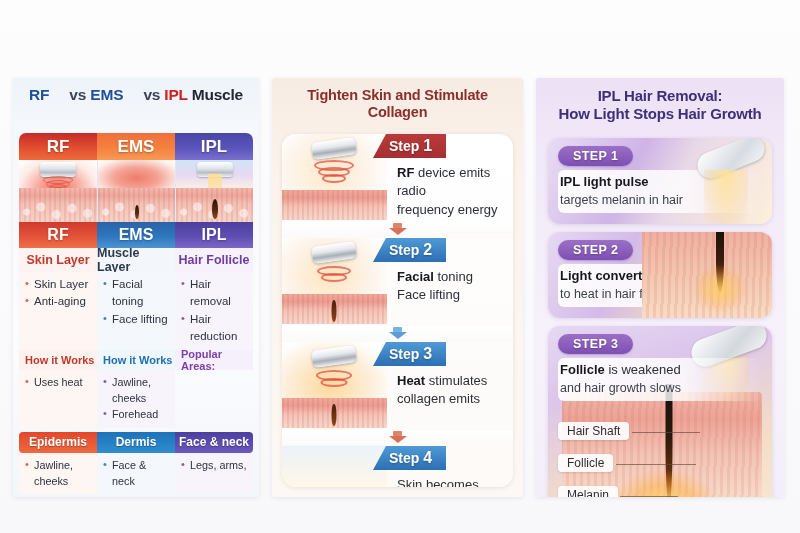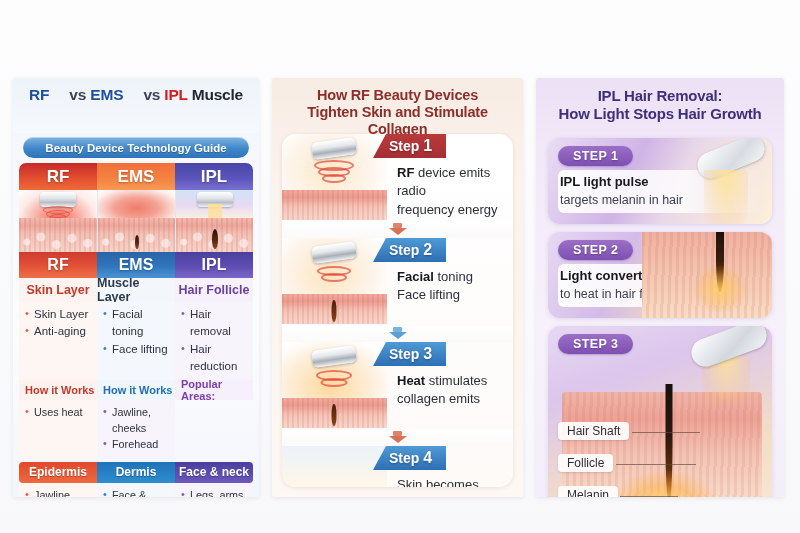--- a/index.html
+++ b/index.html
@@ -247,21 +247,20 @@
   <div class="panel" id="panel1">
     <div class="panel-title">
       <span class="t-rf">RF</span>
       <span class="t-vs">vs</span>
       <span class="t-ems">EMS</span>
       <span class="t-vs">vs</span>
       <span class="t-ipl">IPL</span>
       <span class="t-plain">Muscle</span>
     </div>
 
-    <div class="guide-bar">Beauty Device Technology Guide</div>
 
     <div class="grid3">
       <div class="hdr rf">RF</div>
       <div class="hdr ems">EMS</div>
       <div class="hdr ipl">IPL</div>
     </div>
 
     <div class="grid3">
       <div class="illus i-rf">
         <div class="illus-top"></div>
@@ -359,21 +358,20 @@
         <ul>
           <li>Legs, arms,</li>
 
         </ul>
       </div>
     </div>
   </div>
 
   <div class="panel" id="panel2">
     <div class="panel-title">
-      <div>How RF Beauty Devices</div>
       <div>Tighten Skin and Stimulate Collagen</div>
     </div>
 
     <div id="p2-card">
 
       <div class="step-row">
         <div class="art art-bg1">
           <div class="dev2"></div>
           <div class="ring" style="top:26px;width:40px;height:11px;"></div>
           <div class="ring" style="top:33px;width:32px;height:10px;"></div>
@@ -502,20 +500,24 @@
                   background:repeating-linear-gradient(92deg, rgba(200,105,95,.16) 0 3px, transparent 3px 7px),
                              linear-gradient(180deg,#f0b09f 0%,#f3c2ad 40%,#f9dcc4 100%)"></div>
       <div style="position:absolute;right:48px;top:-4px;width:8px;height:64px;border-radius:0 0 50% 50%;
                   background:linear-gradient(180deg,#1a1008,#3a1d0c 50%,#8a4418 100%)"></div>
       <div style="position:absolute;right:26px;top:34px;width:52px;height:46px;
                   background:radial-gradient(ellipse at 50% 50%, rgba(255,205,95,.85), rgba(255,170,50,.2) 55%, transparent 75%)"></div>
     </div>
 
     <div class="ipl-card" id="ipl3">
       <div class="ipl-badge">STEP 3</div>
+      <div class="ipl-text" style="position:relative;z-index:3">
+        <b>Follicle</b><span> is weakened</span><br>
+        <span class="sub">and hair growth slows</span>
+      </div>
       <div style="position:absolute;right:4px;top:4px;width:78px;height:28px;border-radius:14px;
                   background:linear-gradient(150deg,#ffffff,#d3d8de 60%,#f2f4f6);transform:rotate(-20deg);
                   box-shadow:0 1px 3px rgba(0,0,0,.25);z-index:2"></div>
       <div style="position:absolute;right:22px;top:30px;width:48px;height:46px;z-index:1;
                   background:radial-gradient(ellipse at 50% 0%, rgba(255,226,150,.9), rgba(255,185,70,.12) 70%, transparent)"></div>
 
       <div class="diagram">
         <div class="skin3"></div>
         <div class="hair3"></div>
         <div class="glow"></div>

